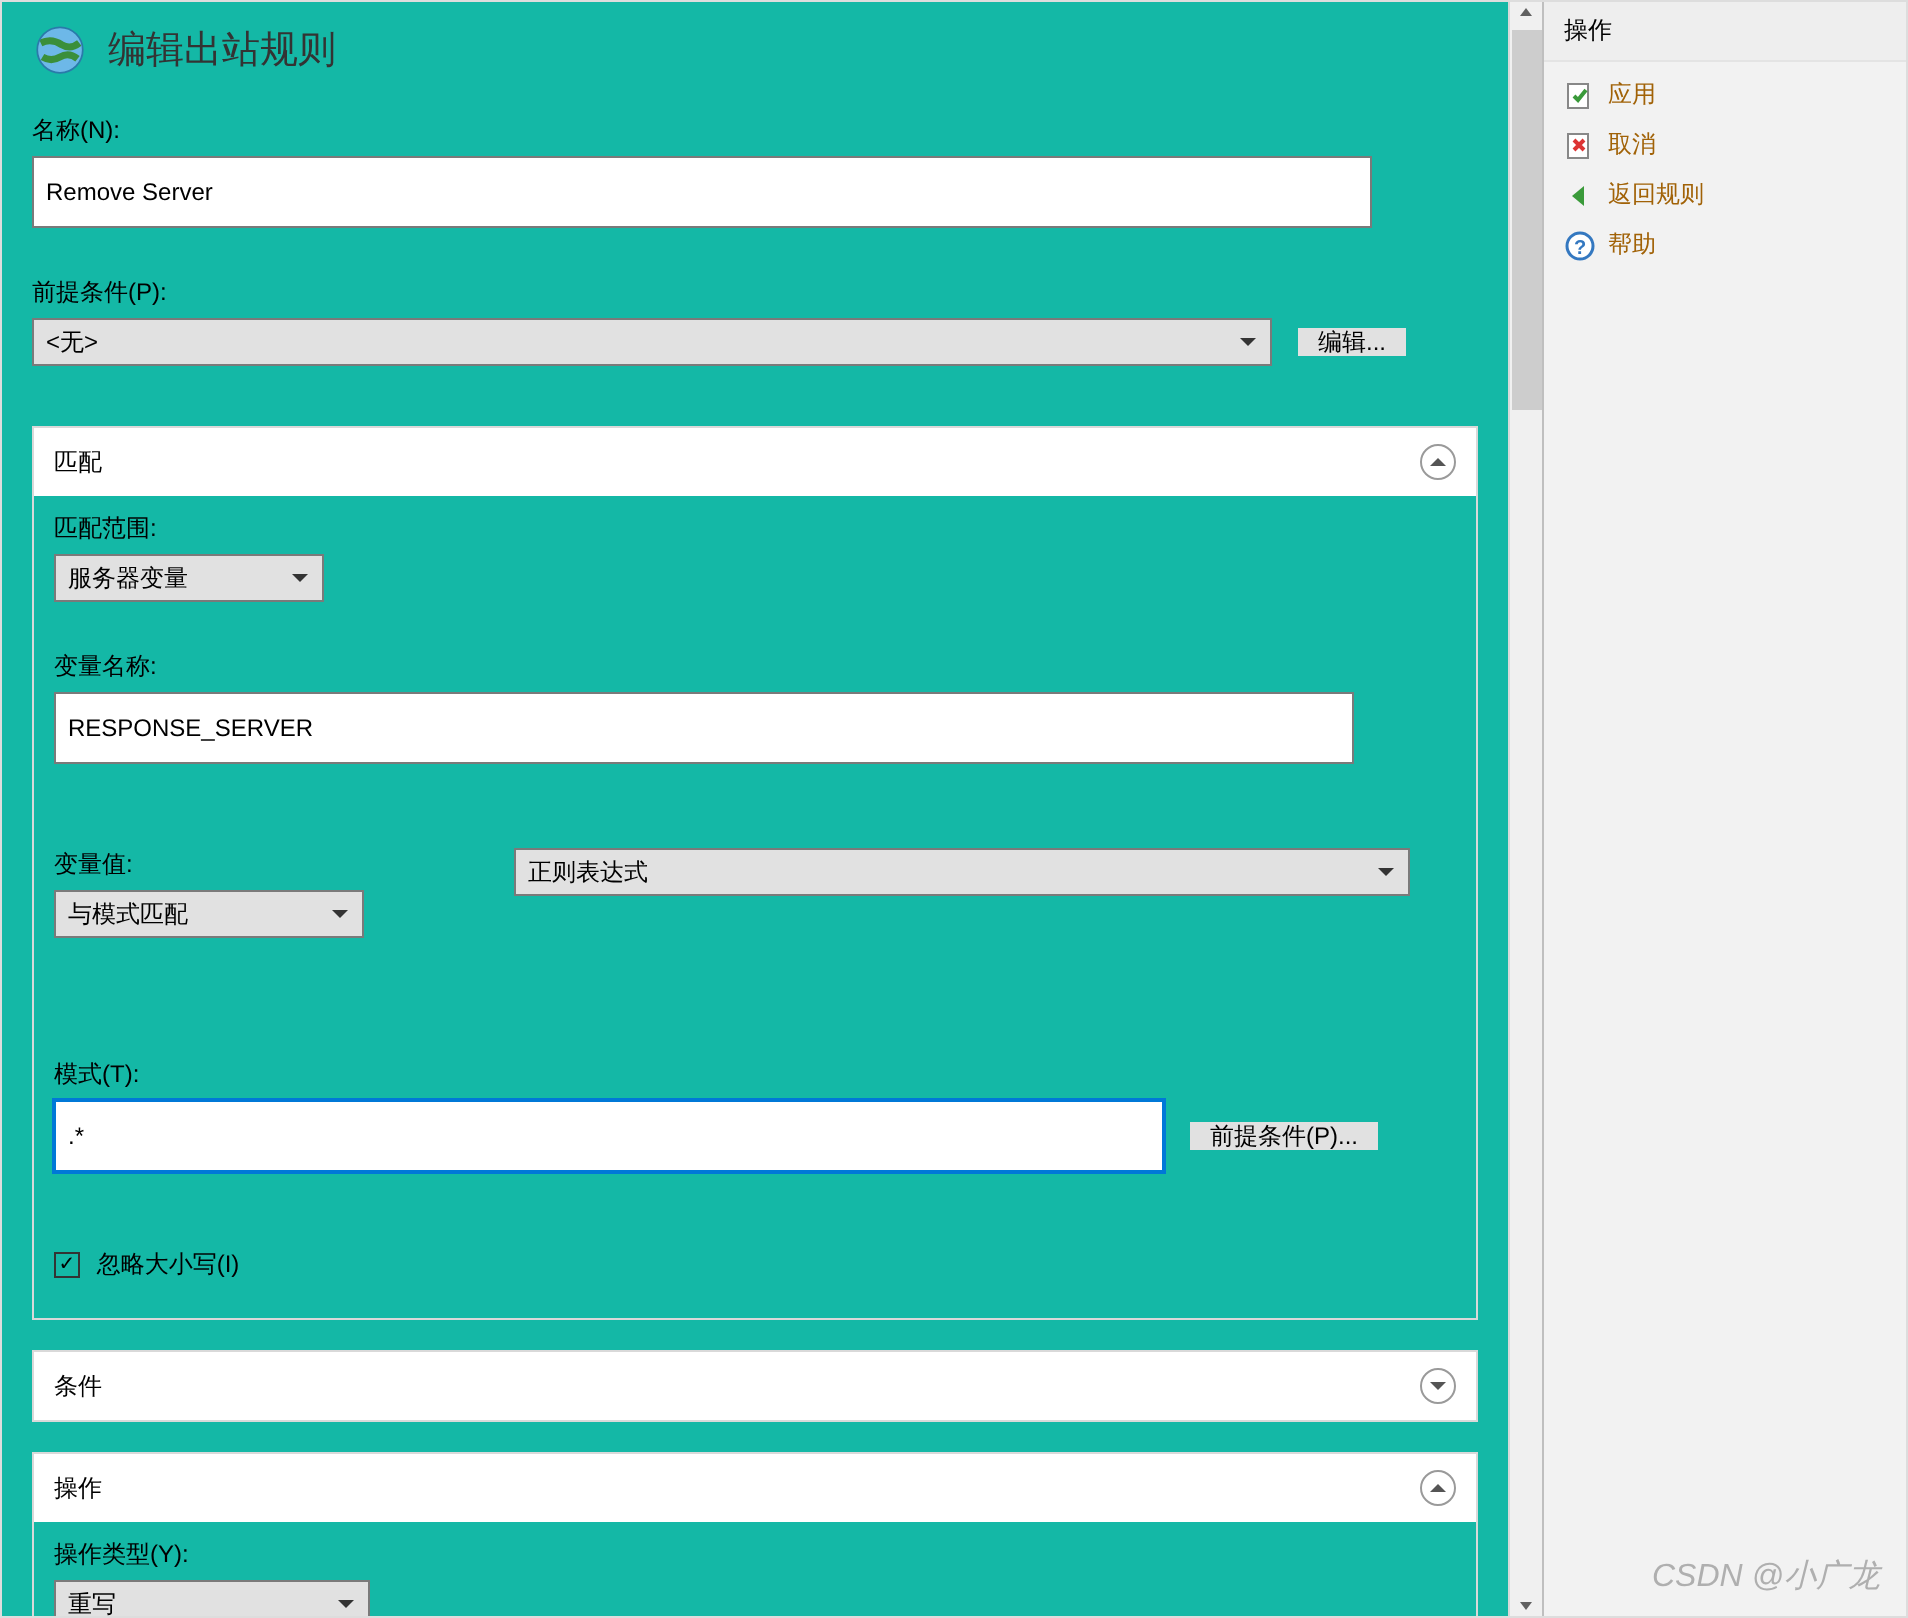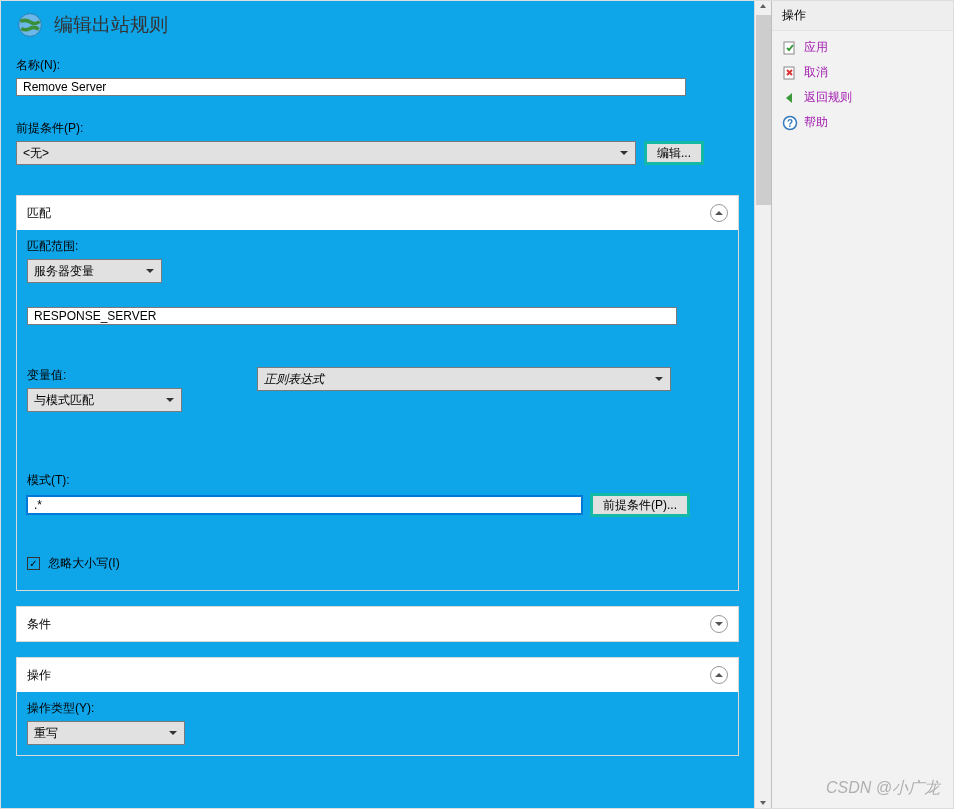--- a/index.html
+++ b/index.html
@@ -1,38 +1,38 @@
 <!DOCTYPE html>
 <html><head>
 <meta charset="utf-8">
 <style>
 * { box-sizing: border-box; font-family: "Microsoft YaHei", "Segoe UI", sans-serif; }
 body { margin: 0; background: #fff; font-size: 12px; color: #000; overflow: hidden; }
 .outer { display: flex; width: 954px; height: 809px; border: 1px solid #ddd; }
-.main-area { flex: 1; display: flex; background: #0ea5e9; }
+.main-area { flex: 1; display: flex; background: #14b8a6; }
 .content-wrap { flex: 1; padding: 10px 15px 10px 15px; overflow-y: auto; }
 .vscroll { width: 17px; background: #f0f0f0; border-left: 1px solid #d9d9d9; position: relative; }
 .vscroll::before { content:""; position:absolute; top:3px; left:5px; width:0; height:0; border-left:3.5px solid transparent; border-right:3.5px solid transparent; border-bottom:4px solid #606060; }
 .vscroll::after { content:""; position:absolute; bottom:3px; left:5px; width:0; height:0; border-left:3.5px solid transparent; border-right:3.5px solid transparent; border-top:4px solid #606060; }
 .thumb { position:absolute; top:14px; left:1px; width:15px; height:190px; background:#cdcdcd; }
 .actions-panel { width: 182px; background: #f2f2f2; border-left: 1px solid #bfbfbf; display:flex; flex-direction:column; }
 .actions-header { background: #eeeeee; padding: 6px 10px; font-weight: 400; border-bottom: 1px solid #e4e4e4; font-size:12px; }
 .action-list { padding: 4px 6px; }
 .action-item { display:flex; align-items:center; gap:6px; padding:4px 4px; cursor:pointer; }
-.action-item a { color:#a21caf; text-decoration:none; }
+.action-item a { color:#a16207; text-decoration:none; }
 .icon16 { width:16px; height:16px; flex-shrink:0; }
 .page-header { display:flex; align-items:center; margin-bottom: 18px; }
 .globe-icon { width:28px; height:28px; margin-right:10px; }
 .page-title { font-size:19px; color:#333; }
 .fld-label { margin-bottom:4px; }
-.text-input { width: 670px; border:1px solid #7a7a7a; padding:4px 6px; font-size:12px; height:18px; background:#fff; }
+.text-input { width: 670px; border:1px solid #7a7a7a; padding:4px 6px; font-size:12px; height:36px; background:#fff; }
 .text-input.focus { border:1px solid #0078d7; outline:1px solid #0078d7; }
 .select-ctl { border:1px solid #7a7a7a; background:#e1e1e1; height:24px; padding:0 20px 0 6px; font-size:12px; position:relative; display:inline-flex; align-items:center; cursor:default; }
 .select-ctl::after { content:""; position:absolute; right:7px; top:9px; width:0; height:0; border-left:4px solid transparent; border-right:4px solid transparent; border-top:4px solid #333; }
-.btn { border:3px solid #14b8a6; background:#e1e1e1; height:24px; padding:0 10px; font-size:12px; display:inline-flex; align-items:center; cursor:default; }
+.btn { border:5px solid #14b8a6; background:#e1e1e1; height:24px; padding:0 10px; font-size:12px; display:inline-flex; align-items:center; cursor:default; }
 .row { display:flex; align-items:center; gap:8px; }
 .section-group { border:1px solid #d9d9d9; margin-top:15px; }
 .section-head { display:flex; align-items:center; justify-content:space-between; padding:8px 10px; background:#fff; }
 .section-body { padding:8px 10px 18px 10px; }
 .circle-btn { width:18px; height:18px; border:1px solid #9a9a9a; border-radius:50%; display:flex; align-items:center; justify-content:center; background:#fff; }
 .chev-up::before { content:""; width:0; height:0; border-left:4px solid transparent; border-right:4px solid transparent; border-bottom:4px solid #555; display:block; }
 .chev-down::before { content:""; width:0; height:0; border-left:4px solid transparent; border-right:4px solid transparent; border-top:4px solid #555; display:block; }
 .checkbox { width:13px; height:13px; border:1px solid #333; display:inline-flex; align-items:center; justify-content:center; margin-right:5px; vertical-align:middle; }
 .check-mark { font-size:10px; line-height:1; }
 .spacer-md { height:24px; }
@@ -81,33 +81,34 @@
             </div>
         </div>
         <div class="section-body">
           <div class="fld-label">匹配范围:</div>
           <div class="select-ctl" style="width:135px;">
             <span>服务器变量</span>
           </div>
 
           <div class="spacer-md"></div>
 
+          <div class="fld-label">变量名称:</div>
           <input class="text-input" style="width: 650px;" value="RESPONSE_SERVER">
 
           <div class="spacer-lg"></div>
 
           <div class="cols2">
             <div style="width:160px;">
               <div class="fld-label">变量值:</div>
               <div class="select-ctl" style="width:155px;">
                 <span>与模式匹配</span>
               </div>
             </div>
             <div style="flex:1; margin-left:40px;">
-              <div class="select-ctl" style="width:414px;font-style:italic;">
+              <div class="select-ctl" style="width:448px;">
                 <span>正则表达式</span>
               </div>
             </div>
           </div>
 
           <div style="height:60px;"></div>
 
           <div class="fld-label">模式(T):</div>
           <div class="row">
             <input class="text-input focus" style="width: 555px;" value=".*">

